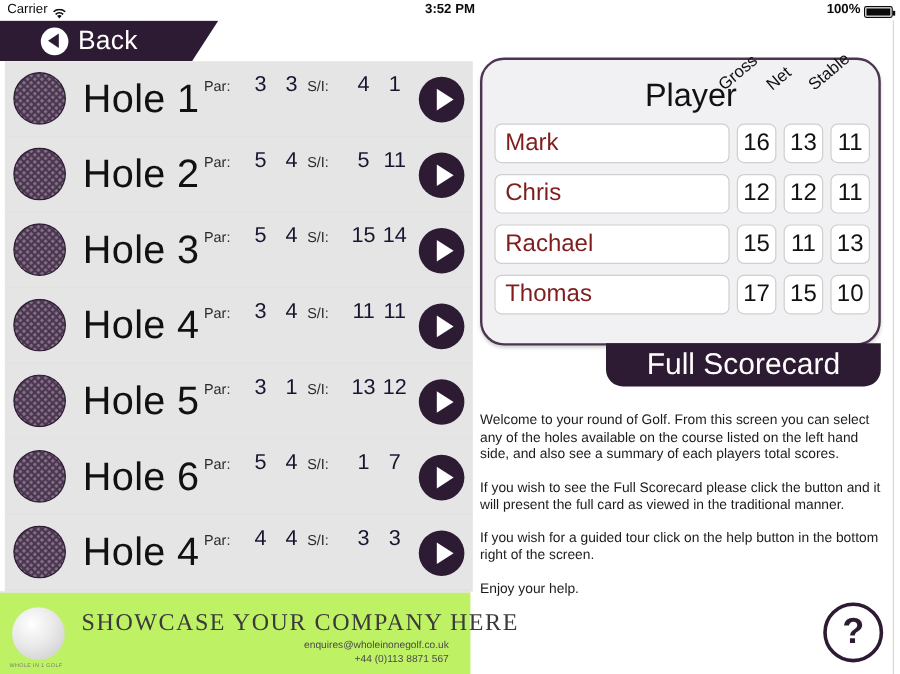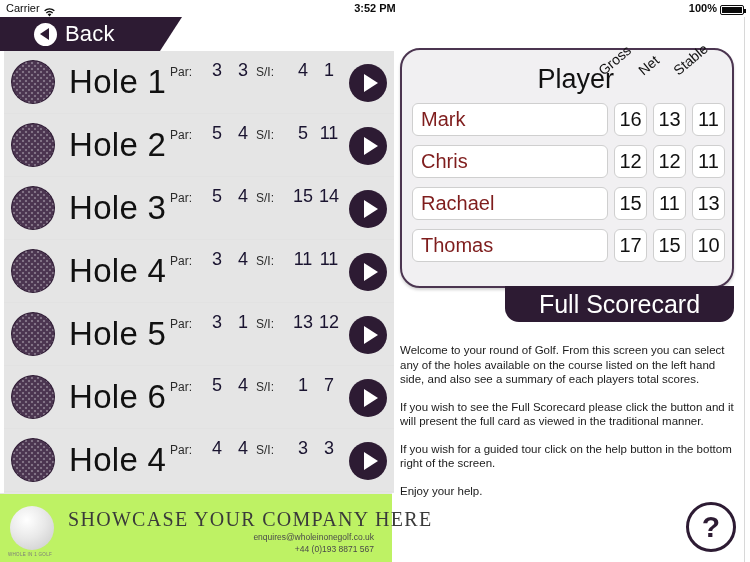--- a/index.html
+++ b/index.html
@@ -381,17 +381,17 @@
 
   <div class="help-btn">
     <span>?</span>
   </div>
 
   <div class="footer">
     <div class="ad-ball"></div>
     <div class="ad-ball-tag">WHOLE IN 1 GOLF</div>
     <div class="ad-head">SHOWCASE YOUR COMPANY HERE</div>
     <div class="ad-mail">enquires@wholeinonegolf.co.uk</div>
-    <div class="ad-phone">+44 (0)193 8871 567</div>
+    <div class="ad-phone">+44 (0)113 8871 567</div>
   </div>
 
   <div class="vsep"></div>
 </div>
 
 </body></html>

